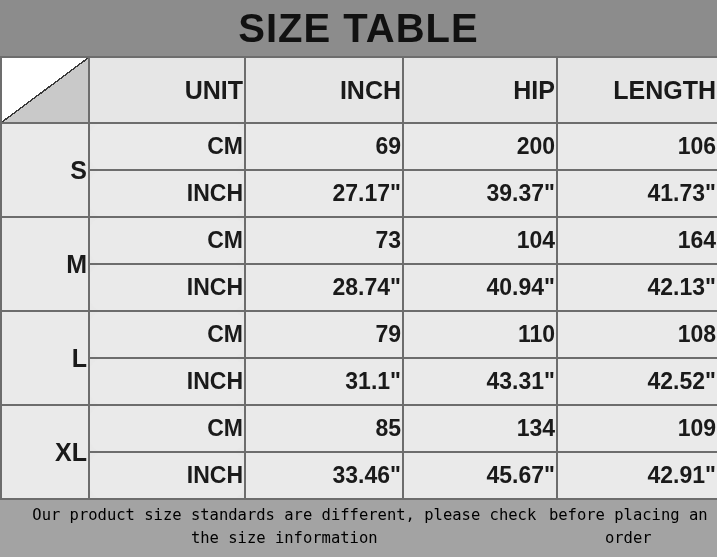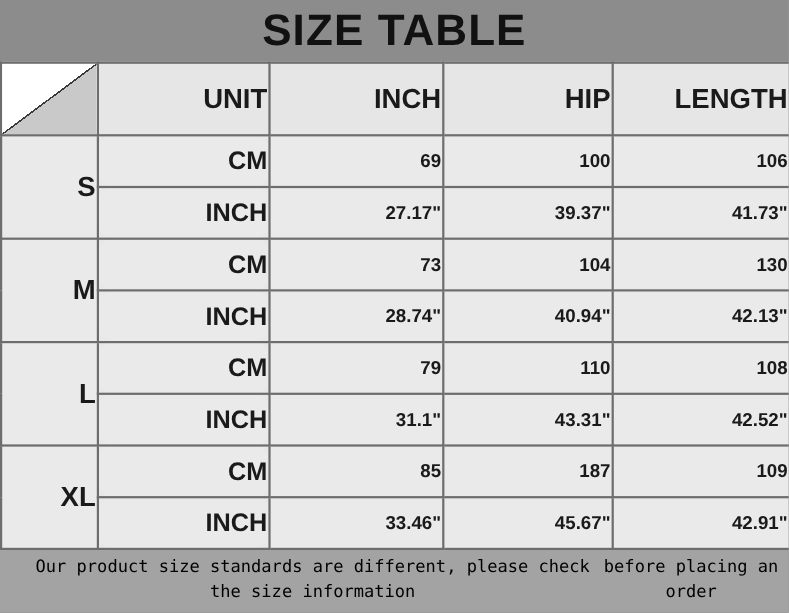--- a/index.html
+++ b/index.html
@@ -82,21 +82,21 @@
     font-size: 25px;
     font-weight: bold;
     background: #d9d9d9;
   }
   td.unit-cell {
     font-size: 23px;
     font-weight: bold;
     border-radius: 15px;
   }
   td.val-cell {
-    font-size: 17px;
+    font-size: 23px;
     font-weight: bold;
     margin-left: 36px;
   }
   tr.data-row td {
     height: 43px;
   }
   
   .note {
     flex: 1;
     background: #a3a3a3;
@@ -141,36 +141,36 @@
         <td>UNIT</td>
         <td>INCH</td>
         <td>HIP</td>
         <td>LENGTH</td>
       </tr>
 
       <tr class="data-row">
         <td class="size-cell" rowspan="2">S</td>
         <td class="unit-cell">CM</td>
         <td class="val-cell">69</td>
-        <td class="val-cell">100</td>
+        <td class="val-cell">200</td>
         <td class="val-cell">106</td>
       </tr>
       <tr class="data-row">
         <td class="unit-cell">INCH</td>
         <td class="val-cell">27.17"</td>
         <td class="val-cell">39.37"</td>
         <td class="val-cell">41.73"</td>
       </tr>
 
       <tr class="data-row">
         <td class="size-cell" rowspan="2">M</td>
         <td class="unit-cell">CM</td>
         <td class="val-cell">73</td>
         <td class="val-cell">104</td>
-        <td class="val-cell">130</td>
+        <td class="val-cell">164</td>
       </tr>
       <tr class="data-row">
         <td class="unit-cell">INCH</td>
         <td class="val-cell">28.74"</td>
         <td class="val-cell">40.94"</td>
         <td class="val-cell">42.13"</td>
       </tr>
 
       <tr class="data-row">
         <td class="size-cell" rowspan="2">L</td>
@@ -183,21 +183,21 @@
         <td class="unit-cell">INCH</td>
         <td class="val-cell">31.1"</td>
         <td class="val-cell">43.31"</td>
         <td class="val-cell">42.52"</td>
       </tr>
 
       <tr class="data-row">
         <td class="size-cell" rowspan="2">XL</td>
         <td class="unit-cell">CM</td>
         <td class="val-cell">85</td>
-        <td class="val-cell">187</td>
+        <td class="val-cell">134</td>
         <td class="val-cell">109</td>
       </tr>
       <tr class="data-row">
         <td class="unit-cell">INCH</td>
         <td class="val-cell">33.46"</td>
         <td class="val-cell">45.67"</td>
         <td class="val-cell">42.91"</td>
       </tr>
     </tbody>
   </table>

